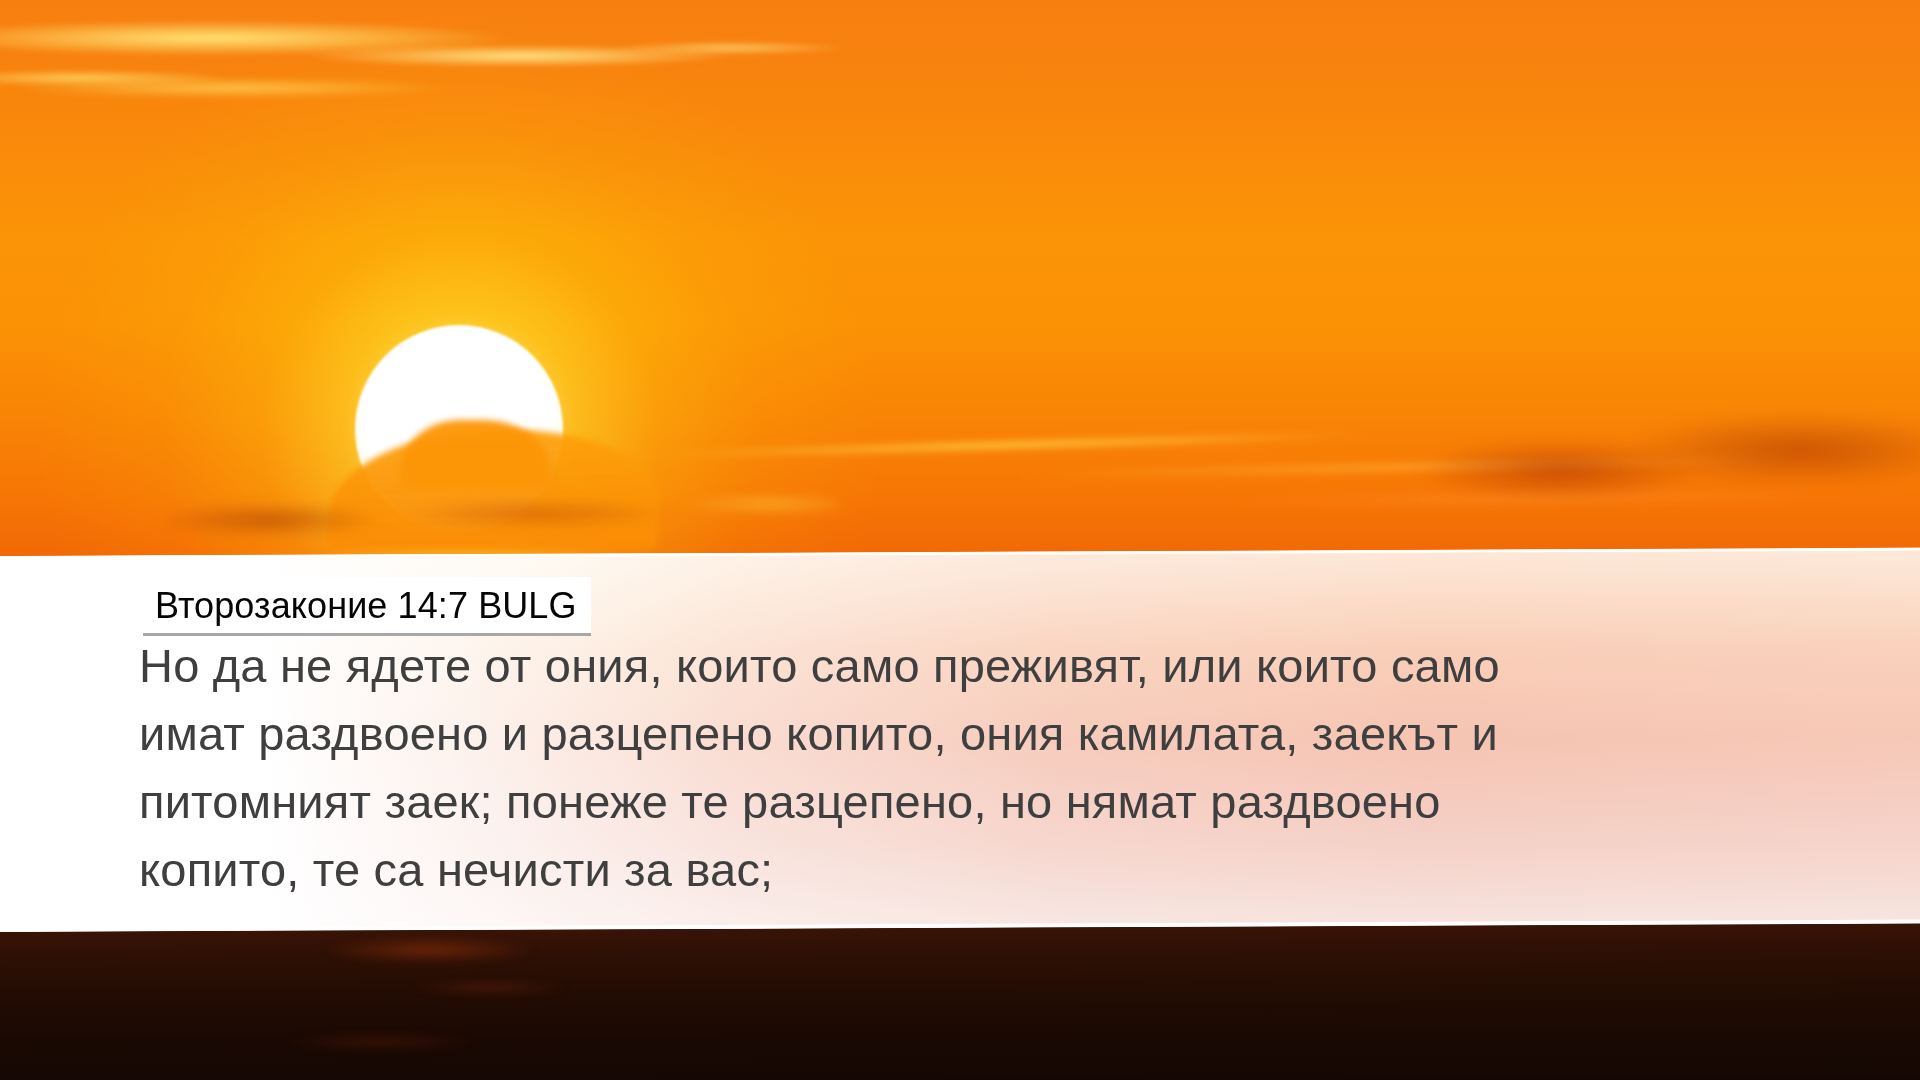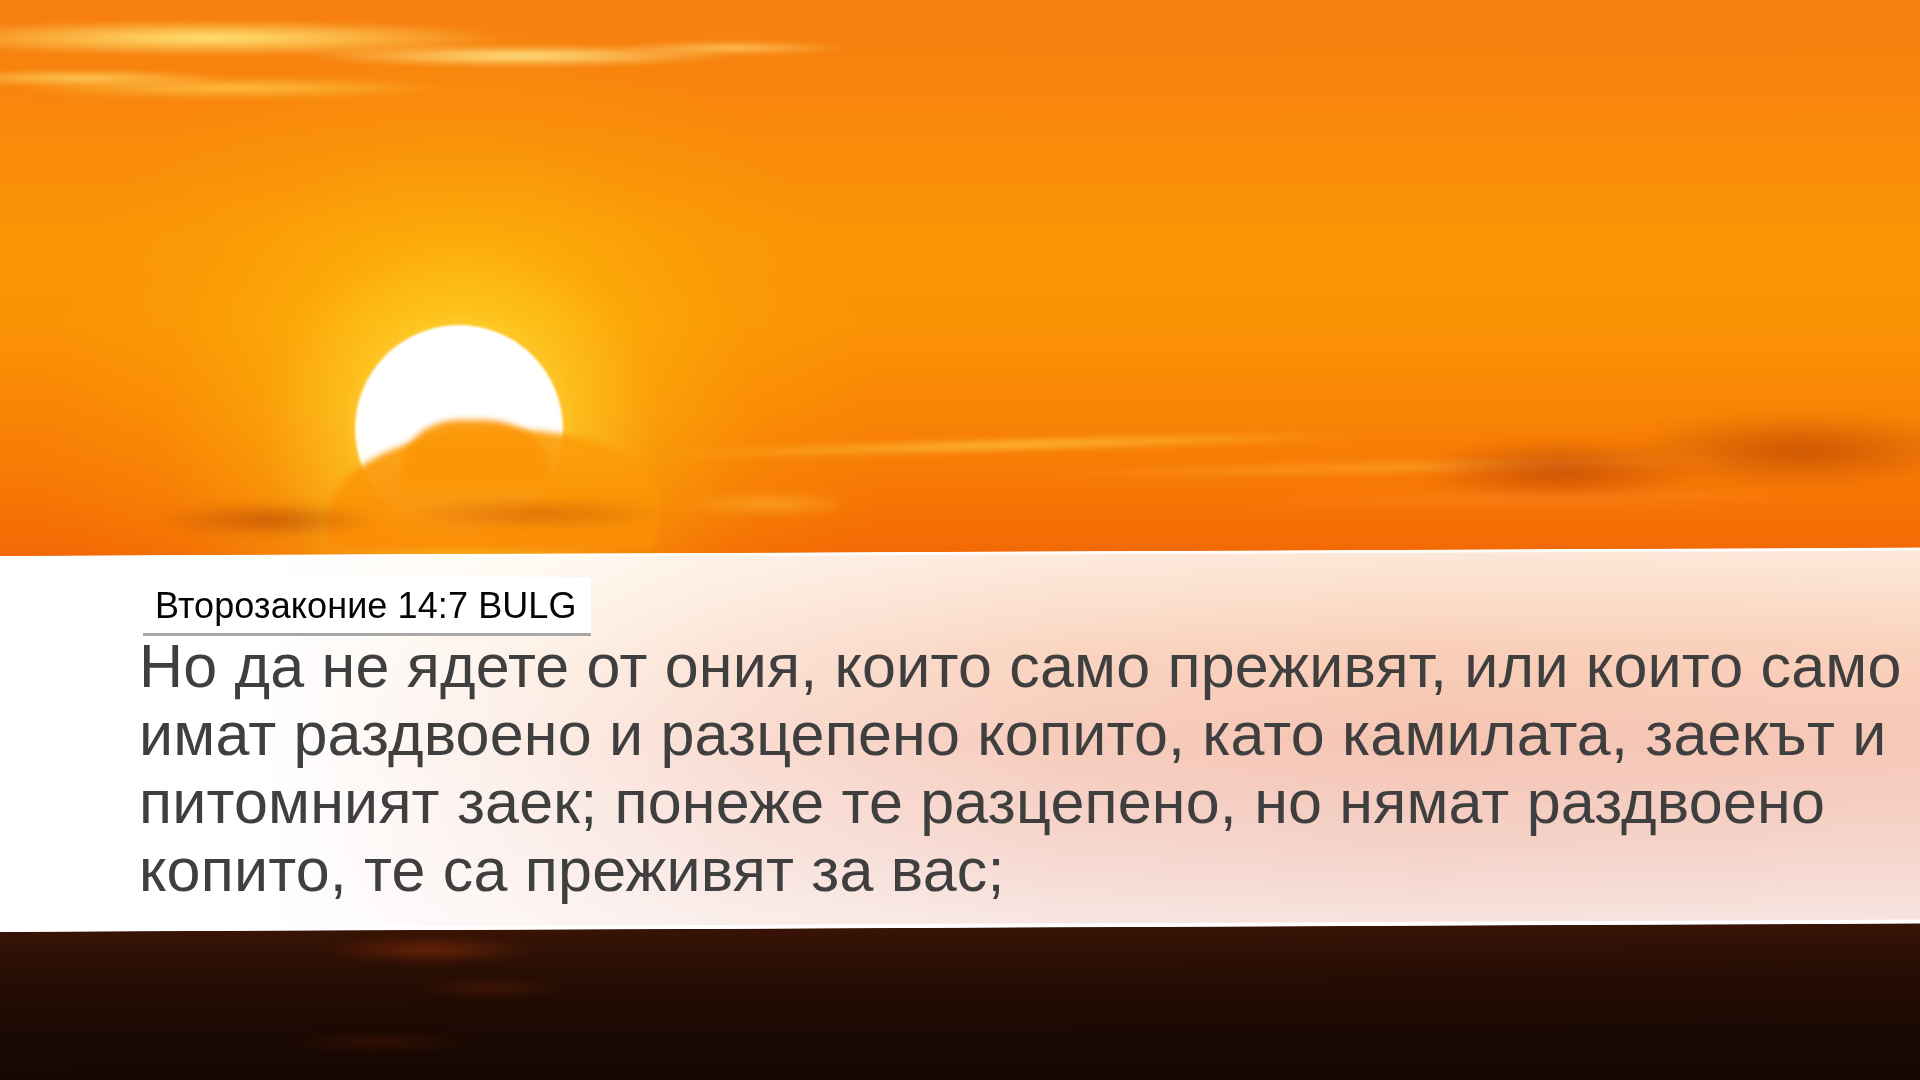--- a/index.html
+++ b/index.html
@@ -224,21 +224,21 @@
     padding: 6px 14px 4px 12px;
     border-bottom: 3px solid #a8a8a8;
     white-space: nowrap;
   }
   .verse {
     position: absolute;
     left: 136px;
     top: 76px;
     width: 1610px;
     color: #3f3f3f;
-    font-size: 61px;
+    font-size: 47px;
     line-height: 68px;
     letter-spacing: 0.2px;
   }
   .verse .ln { display: block; white-space: nowrap; }
 </style>
 </head>
 <body>
 
 <div id="slide">
 
@@ -266,19 +266,19 @@
   </div>
 
   <div class="content">
 
     <div class="citation-wrap">
       <span class="citation">Второзаконие 14:7 BULG</span>
     </div>
 
     <div class="verse">
       <span class="ln">Но да не ядете от ония, които само преживят, или които само</span>
-      <span class="ln">имат раздвоено и разцепено копито, като камилата, заекът и</span>
+      <span class="ln">имат раздвоено и разцепено копито, ония камилата, заекът и</span>
       <span class="ln">питомният заек; понеже те разцепено, но нямат раздвоено</span>
-      <span class="ln">копито, те са преживят за вас;</span>
+      <span class="ln">копито, те са нечисти за вас;</span>
     </div>
 
   </div>
 </div>
 
 </body></html>

